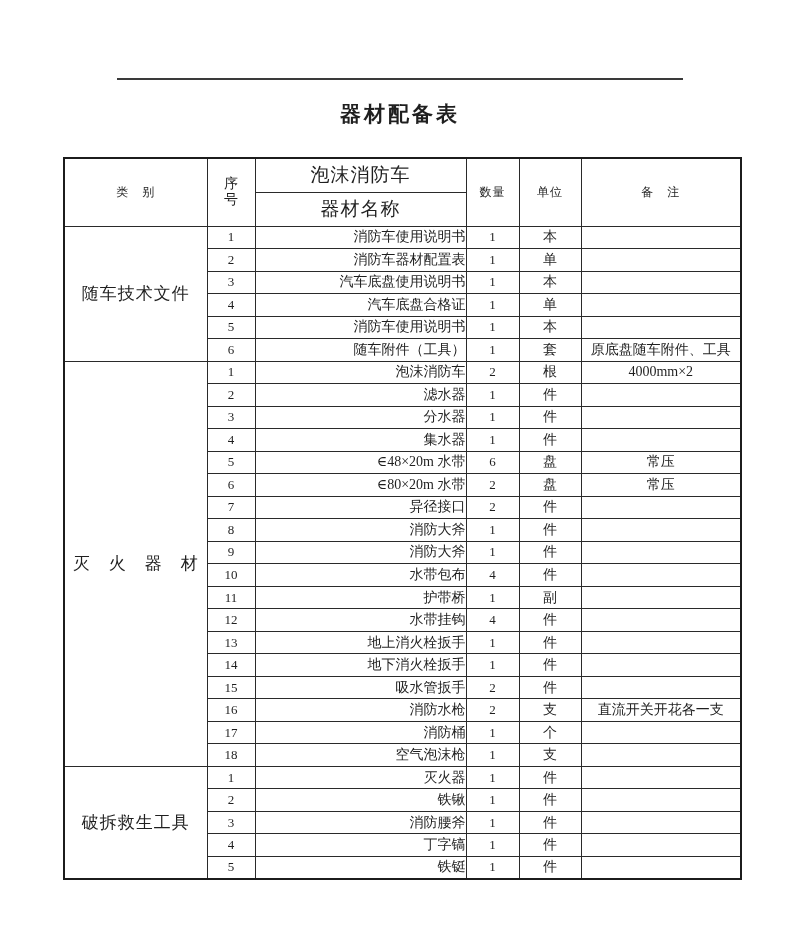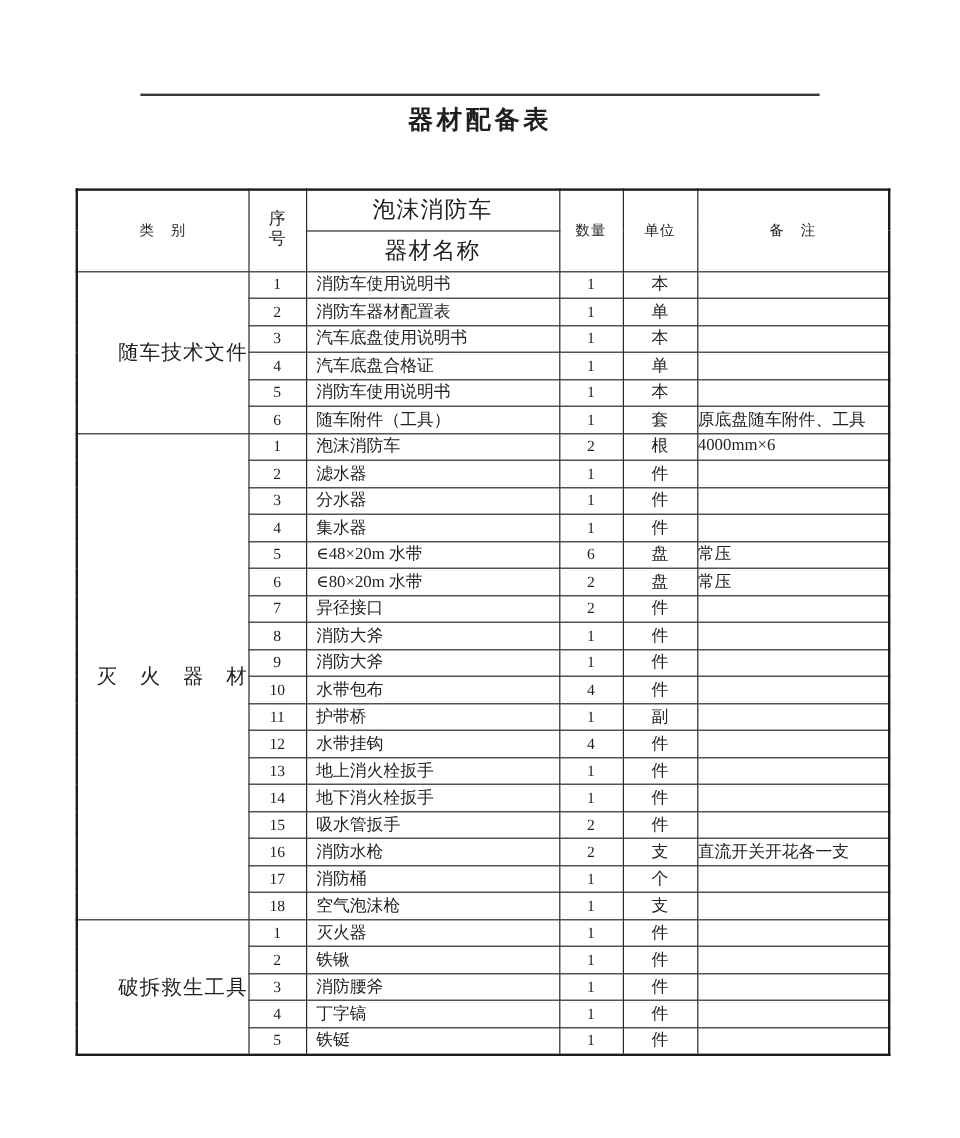--- a/index.html
+++ b/index.html
@@ -7,46 +7,46 @@
     width:800px;height:948px;background:#ffffff;
     font-family:"Liberation Serif","DejaVu Serif",serif;
     color:#1f1f1f;
   }
   .page{position:relative;width:800px;height:948px;overflow:hidden;background:#ffffff}
   .top-rule{
     position:absolute;left:117px;top:78px;width:566px;height:2px;
     background:#3a3a3a;
   }
   .title{
-    position:absolute;top:87px;left:0;width:100%;
+    position:absolute;top:101px;left:0;width:100%;
     text-align:center;font-size:21px;font-weight:600;
     letter-spacing:3px;margin:0;line-height:26px;
   }
   table.equip{
     position:absolute;left:63px;top:157px;
     width:677px;height:723px;
     border-collapse:collapse;table-layout:fixed;
     border:2px solid #1c1c1c;
   }
   .equip th,.equip td{
     border:1.5px solid #2a2a2a;
     padding:0;vertical-align:middle;
     font-weight:normal;overflow:hidden;
     background:#ffffff;
   }
   .equip thead tr{height:34px}
   .equip tbody tr{height:22px}
   .equip th{font-size:12px;text-align:center;letter-spacing:1px}
   .equip th.serial{white-space:pre-line;font-size:14px;line-height:16px;letter-spacing:0}
   .equip th.subhead{font-size:19px;letter-spacing:1px}
-  .equip td.cat{font-size:17px;text-align:right;letter-spacing:1px}
+  .equip td.cat{font-size:17px;text-align:center;letter-spacing:1px}
   .equip td.num{text-align:center;font-size:13px}
-  .equip td.name{text-align:left;padding-left:8px;font-size:14px}
+  .equip td.name{text-align:right;padding-left:8px;font-size:14px}
   .equip td.unit{text-align:center;font-size:14px}
-  .equip td.note{font-size:14px}
+  .equip td.note{text-align:center;font-size:14px}
 </style>
 </head>
 <body>
 
 <div class="page">
 
   <div class="top-rule"></div>
 
   <h1 class="title">器材配备表</h1>
 
@@ -116,21 +116,21 @@
           <td class="num">1</td>
           <td class="unit">套</td>
           <td class="note">原底盘随车附件、工具</td>
         </tr>
         <tr>
           <td rowspan="18" class="cat">灭　火　器　材</td>
           <td class="num">1</td>
           <td class="name">泡沫消防车</td>
           <td class="num">2</td>
           <td class="unit">根</td>
-          <td class="note">4000mm×6</td>
+          <td class="note">4000mm×2</td>
         </tr>
         <tr>
           <td class="num">2</td>
           <td class="name">滤水器</td>
           <td class="num">1</td>
           <td class="unit">件</td>
           <td class="note"></td>
         </tr>
         <tr>
           <td class="num">3</td>

